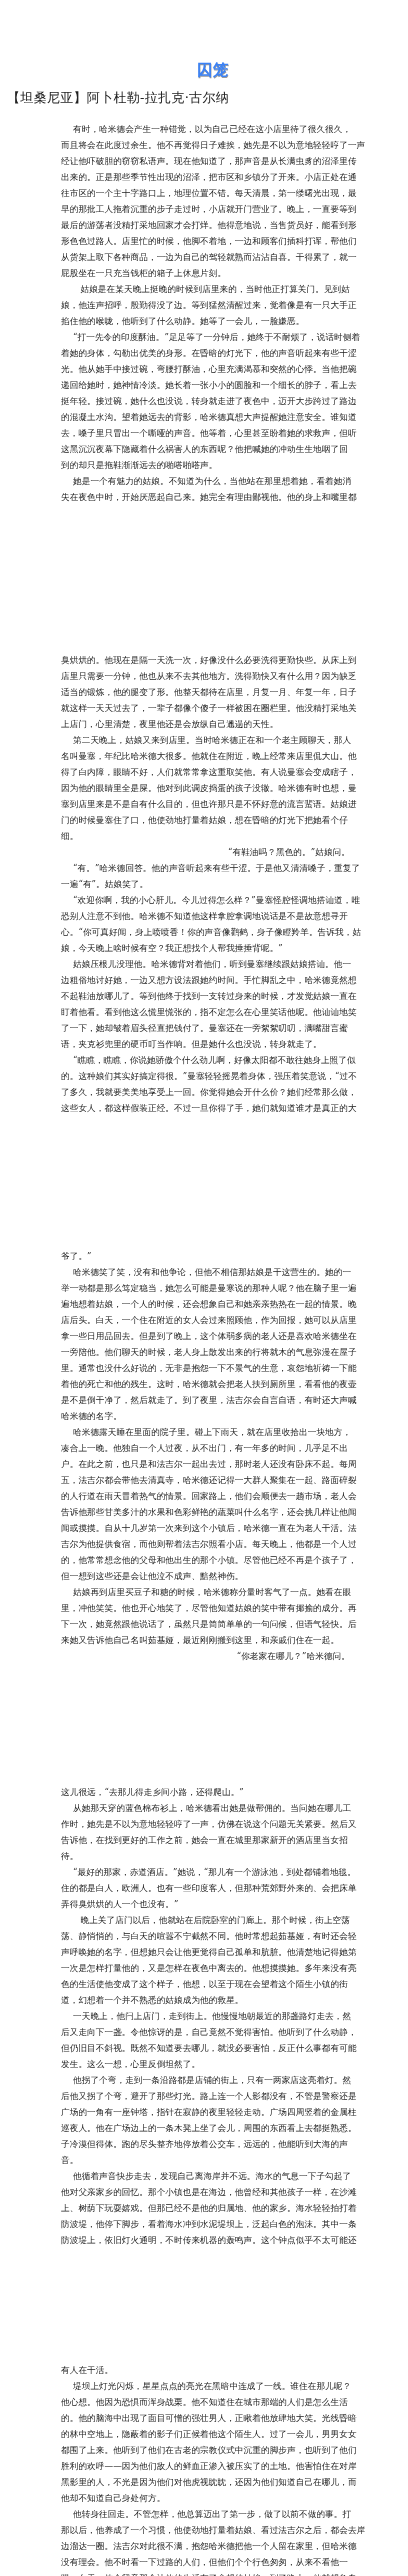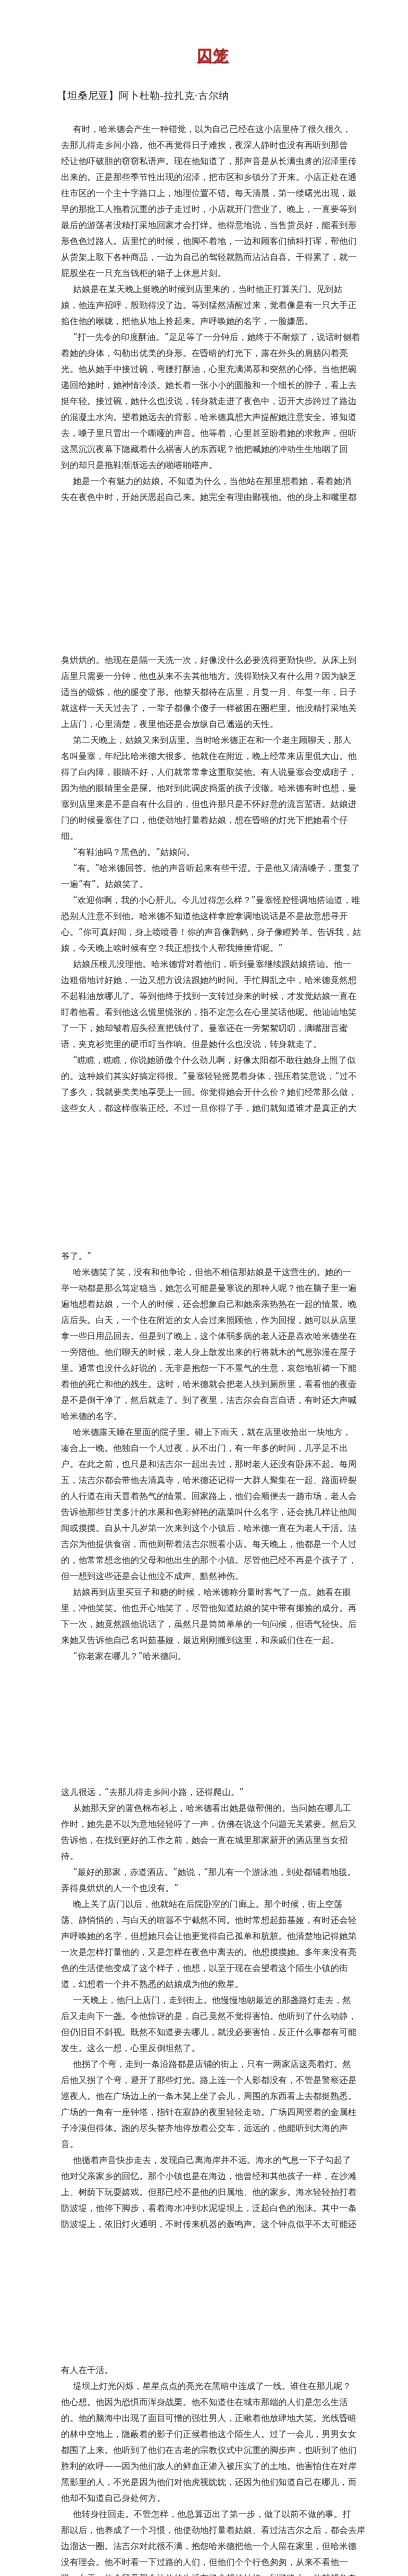--- a/index.html
+++ b/index.html
@@ -1,46 +1,46 @@
 <!DOCTYPE html>
 <html style="font-size:8.2px"><head>
 <meta charset="utf-8">
 <style>
   html, body { margin: 0; padding: 0; background: #ffffff; }
   body { width: 409px; height: 3087px; position: relative; overflow: hidden;
          font-family: "DejaVu Serif", "Liberation Serif", serif; color: #1a1a1a; }
-  .title { position: absolute; top: 46px; right: 180px; font-size: 15.5px; font-weight: bold;
-           color: #b91c1c; text-shadow: 0.5px 0.5px 0.5px #999; letter-spacing: 0.5px; text-decoration: underline; }
-  .byline { position: absolute; top: 89px; right: 180px; font-size: 10px; color: #222; letter-spacing: 0.3px; }
+  .title { position: absolute; top: 60px; right: 180px; font-size: 15.5px; font-weight: bold;
+           color: #3b82f6; text-shadow: 0.5px 0.5px 0.5px #999; letter-spacing: 0.5px; }
+  .byline { position: absolute; top: 89px; right: 180px; font-size: 13px; color: #222; letter-spacing: 0.3px; }
   .page { position: absolute; left: 61px; width: 289px; }
   .line { height: 16px; line-height: 16px; font-size: 8.6px; white-space: nowrap; letter-spacing: 0.1px; }
-  .line.indent { padding-left: 12px; }
+  .line.indent { padding-left: 12px; text-align: right; }
 </style>
 </head>
 <body>
 
 <div class="title">囚笼</div>
 <div class="byline">【坦桑尼亚】阿卜杜勒-拉扎克·古尔纳</div>
 
 <div class="page" style="top:121px;">
     <div class="line indent">有时，哈米德会产生一种错觉，以为自己已经在这小店里待了很久很久，</div>
-    <div class="line">去那儿得走乡间小路。他不再觉得日子难挨，夜深人静时也没有再听到那曾</div>
+    <div class="line">而且将会在此度过余生。他不再觉得日子难挨，她先是不以为意地轻轻哼了一声</div>
     <div class="line">经让他吓破胆的窃窃私语声。现在他知道了，那声音是从长满虫豸的沼泽里传</div>
     <div class="line">出来的。正是那些季节性出现的沼泽，把市区和乡镇分了开来。小店正处在通</div>
     <div class="line">往市区的一个主十字路口上，地理位置不错。每天清晨，第一缕曙光出现，最</div>
     <div class="line">早的那批工人拖着沉重的步子走过时，小店就开门营业了。晚上，一直要等到</div>
     <div class="line">最后的游荡者没精打采地回家才会打烊。他得意地说，当售货员好，能看到形</div>
     <div class="line">形色色过路人。店里忙的时候，他脚不着地，一边和顾客们插科打诨，帮他们</div>
     <div class="line">从货架上取下各种商品，一边为自己的驾轻就熟而沾沾自喜。干得累了，就一</div>
     <div class="line">屁股坐在一只充当钱柜的箱子上休息片刻。</div>
     <div class="line indent">姑娘是在某天晚上挺晚的时候到店里来的，当时他正打算关门。见到姑</div>
     <div class="line">娘，他连声招呼，殷勤得没了边。等到猛然清醒过来，觉着像是有一只大手正</div>
-    <div class="line">掐住他的喉咙，把他从地上拎起来。声呼唤她的名字，一脸嫌恶。</div>
+    <div class="line">掐住他的喉咙，他听到了什么动静。她等了一会儿，一脸嫌恶。</div>
     <div class="line indent">“打一先令的印度酥油。”足足等了一分钟后，她终于不耐烦了，说话时侧着</div>
-    <div class="line">着她的身体，勾勒出优美的身形。在昏暗的灯光下，露在外头的肩膀闪着亮</div>
+    <div class="line">着她的身体，勾勒出优美的身形。在昏暗的灯光下，他的声音听起来有些干涩</div>
     <div class="line">光。他从她手中接过碗，弯腰打酥油，心里充满渴慕和突然的心悸。当他把碗</div>
     <div class="line">递回给她时，她神情冷淡。她长着一张小小的圆脸和一个细长的脖子，看上去</div>
     <div class="line">挺年轻。接过碗，她什么也没说，转身就走进了夜色中，迈开大步跨过了路边</div>
     <div class="line">的混凝土水沟。望着她远去的背影，哈米德真想大声提醒她注意安全。谁知道</div>
     <div class="line">去，嗓子里只冒出一个嘶哑的声音。他等着，心里甚至盼着她的求救声，但听</div>
     <div class="line">这黑沉沉夜幕下隐藏着什么祸害人的东西呢？他把喊她的冲动生生地咽了回</div>
     <div class="line">到的却只是拖鞋渐渐远去的啪嗒啪嗒声。</div>
     <div class="line indent">她是一个有魅力的姑娘。不知道为什么，当他站在那里想着她，看着她消</div>
     <div class="line">失在夜色中时，开始厌恶起自己来。她完全有理由鄙视他。他的身上和嘴里都</div>
   </div>
@@ -103,35 +103,36 @@
     <div class="line">来她又告诉他自己名叫茹基娅，最近刚刚搬到这里，和亲戚们住在一起。</div>
     <div class="line indent">“你老家在哪儿？”哈米德问。</div>
   </div>
 <div class="page" style="top:1784px;">
     <div class="line">这儿很远，“去那儿得走乡间小路，还得爬山。”</div>
     <div class="line indent">从她那天穿的蓝色棉布衫上，哈米德看出她是做帮佣的。当问她在哪儿工</div>
     <div class="line">作时，她先是不以为意地轻轻哼了一声，仿佛在说这个问题无关紧要。然后又</div>
     <div class="line">告诉他，在找到更好的工作之前，她会一直在城里那家新开的酒店里当女招</div>
     <div class="line">待。</div>
     <div class="line indent">“最好的那家，赤道酒店。”她说，“那儿有一个游泳池，到处都铺着地毯。</div>
+    <div class="line">住的都是白人，欧洲人。也有一些印度客人，但那种荒郊野外来的、会把床单</div>
     <div class="line">弄得臭烘烘的人一个也没有。”</div>
     <div class="line indent">晚上关了店门以后，他就站在后院卧室的门廊上。那个时候，街上空荡</div>
     <div class="line">荡、静悄悄的，与白天的喧嚣不宁截然不同。他时常想起茹基娅，有时还会轻</div>
     <div class="line">声呼唤她的名字，但想她只会让他更觉得自己孤单和肮脏。他清楚地记得她第</div>
     <div class="line">一次是怎样打量他的，又是怎样在夜色中离去的。他想摸摸她。多年来没有亮</div>
     <div class="line">色的生活使他变成了这个样子，他想，以至于现在会望着这个陌生小镇的街</div>
     <div class="line">道，幻想着一个并不熟悉的姑娘成为他的救星。</div>
     <div class="line indent">一天晚上，他闩上店门，走到街上。他慢慢地朝最近的那盏路灯走去，然</div>
     <div class="line">后又走向下一盏。令他惊讶的是，自己竟然不觉得害怕。他听到了什么动静，</div>
     <div class="line">但仍旧目不斜视。既然不知道要去哪儿，就没必要害怕，反正什么事都有可能</div>
     <div class="line">发生。这么一想，心里反倒坦然了。</div>
     <div class="line indent">他拐了个弯，走到一条沿路都是店铺的街上，只有一两家店这亮着灯。然</div>
     <div class="line">后他又拐了个弯，避开了那些灯光。路上连一个人影都没有，不管是警察还是</div>
+    <div class="line">广场的一角有一座钟塔，指针在寂静的夜里轻轻走动。广场四周竖着的金属柱</div>
     <div class="line">巡夜人。他在广场边上的一条木凳上坐了会儿，周围的东西看上去都挺熟悉。</div>
-    <div class="line">广场的一角有一座钟塔，指针在寂静的夜里轻轻走动。广场四周竖着的金属柱</div>
     <div class="line">子冷漠但得体。跑的尽头整齐地停放着公交车，远远的，他能听到大海的声</div>
     <div class="line">音。</div>
     <div class="line indent">他循着声音快步走去，发现自己离海岸并不远。海水的气息一下子勾起了</div>
     <div class="line">他对父亲家乡的回忆。那个小镇也是在海边，他曾经和其他孩子一样，在沙滩</div>
     <div class="line">上、树荫下玩耍嬉戏。但那已经不是他的归属地、他的家乡。海水轻轻拍打着</div>
     <div class="line">防波堤，他停下脚步，看着海水冲到水泥堤坝上，泛起白色的泡沫。其中一条</div>
     <div class="line">防波堤上，依旧灯火通明，不时传来机器的轰鸣声。这个钟点似乎不太可能还</div>
   </div>
 <div class="page" style="top:2362px;">
     <div class="line">有人在干活。</div>

